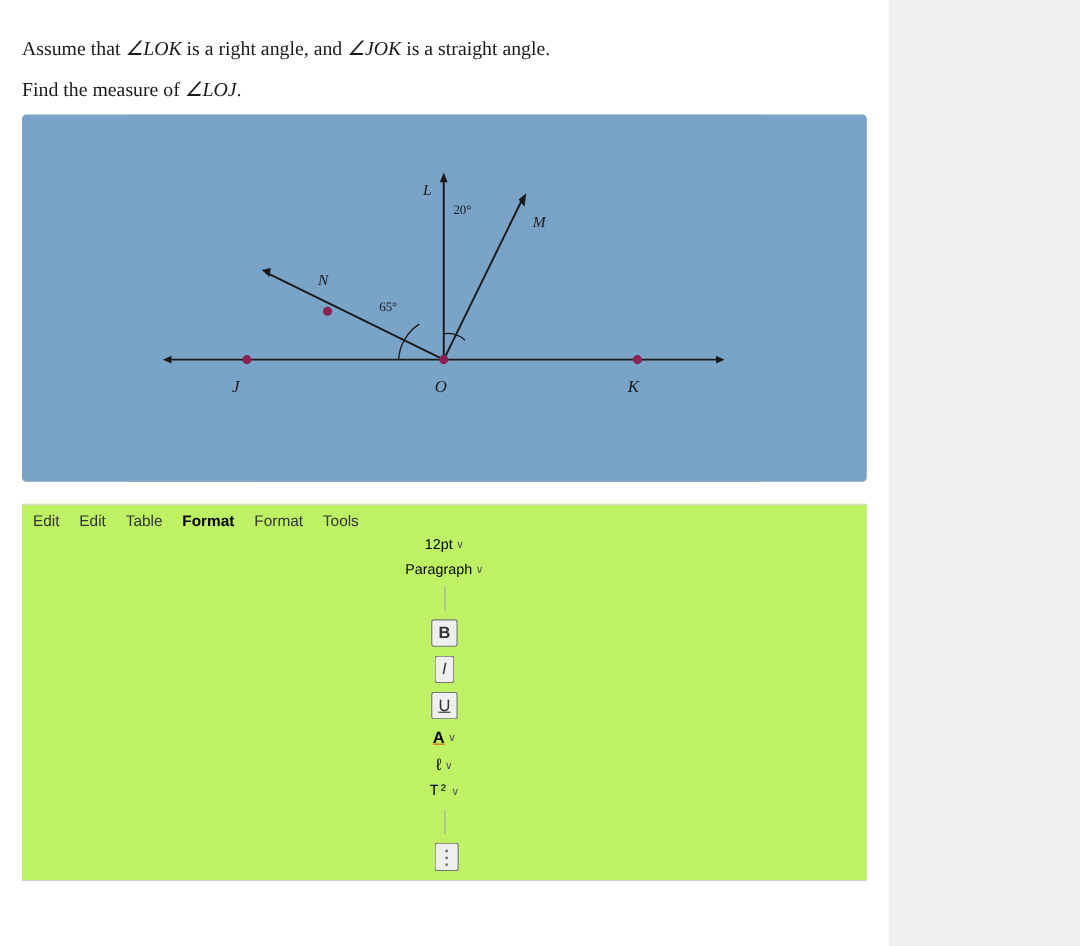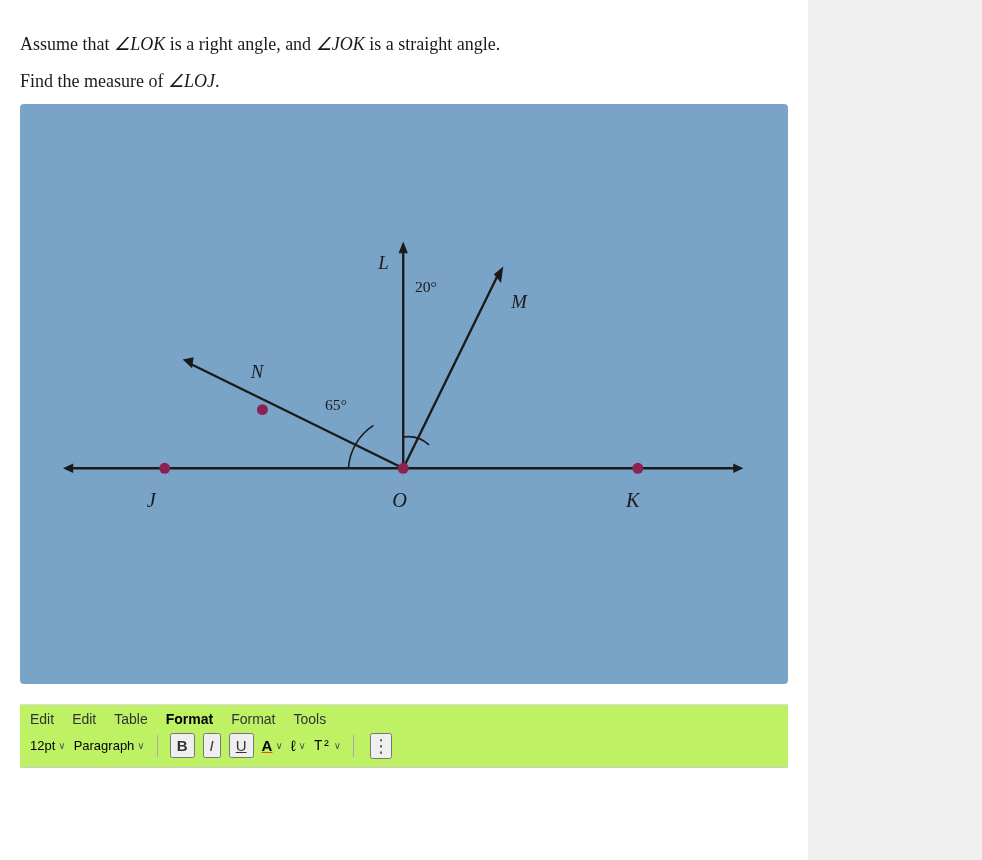--- a/index.html
+++ b/index.html
@@ -65,20 +65,21 @@
     .format-item {
       font-weight: bold;
       color: #000;
     }
 
     .formatting-bar {
       display: flex;
       align-items: center;
       gap: 8px;
       padding-bottom: 8px;
+      flex-direction: column;
     }
 
     .fmt-btn {
       font-size: 14px;
       font-family: Arial, sans-serif;
       color: #333;
       cursor: pointer;
       padding: 2px 5px;
       display: flex;
       align-items: center;

